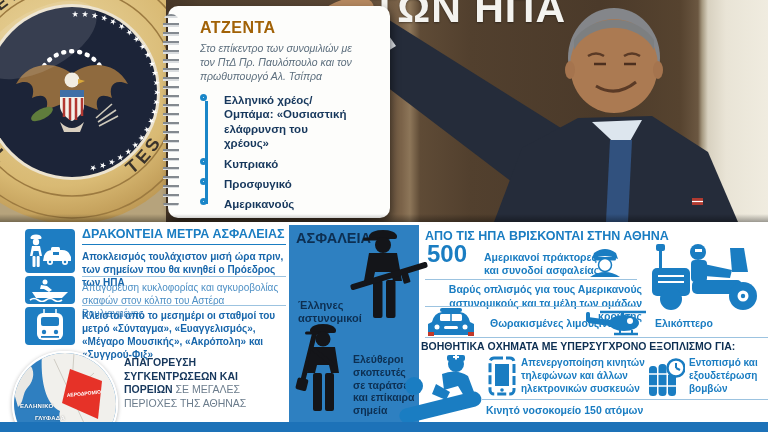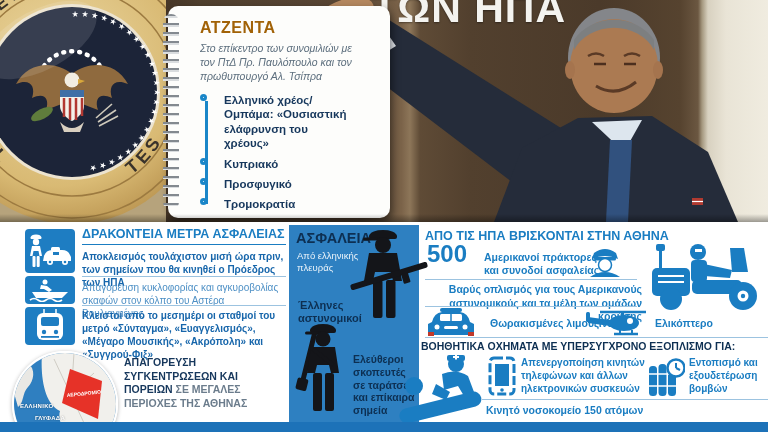--- a/index.html
+++ b/index.html
@@ -46,21 +46,21 @@
     color:#1a7dc2;border-bottom:1.5px solid #1a7dc2;padding-bottom:3px;}
   .sec-item{position:absolute;left:82px;width:205px;font-size:10px;line-height:1.3;}
   .bold-blue{font-weight:700;color:#1766ab;}
   .reg-blue{font-weight:400;color:#4e90c5;}
   .map-circle{position:absolute;left:12px;top:351px;width:106px;height:106px;border-radius:50%;
     overflow:hidden;border:2px solid #fff;box-shadow:0 1px 4px rgba(0,0,0,.3);}
   .map-label{position:absolute;color:#fff;font-weight:700;font-size:6px;letter-spacing:.3px;
     text-shadow:0 0 2px rgba(0,0,0,.4);}
   .ban-text{position:absolute;left:124px;top:356px;width:154px;font-size:10.5px;line-height:1.3;}
   .ban-bold{font-weight:800;color:#16375c;}
-  .ban-rest{font-weight:700;color:#6b7c8c;}
+  .ban-rest{font-weight:400;color:#6b7c8c;}
 
   
   .mid-panel{position:absolute;left:289px;top:225px;width:130px;height:197px;background:#2e80c1;}
   .mid-title{position:absolute;left:7px;top:5px;font-size:14.5px;font-weight:800;color:#0d2f52;}
   .mid-sub{position:absolute;left:8px;top:25px;width:72px;font-size:9.5px;color:#eaf3fa;line-height:1.25;}
   .mid-count{position:absolute;left:5px;top:36px;font-size:30px;font-weight:800;color:#fff;}
   .mid-count-label{position:absolute;left:9px;top:74px;width:90px;font-size:11px;font-weight:700;
     color:#0d2f52;line-height:1.2;}
   .snipers{position:absolute;left:64px;top:128px;width:62px;font-size:10.5px;font-weight:800;
     color:#0d2f52;line-height:1.22;}
@@ -182,21 +182,21 @@
       <div class="agenda-item">
         <span class="dot"></span>
         <span>Κυπριακό</span>
       </div>
       <div class="agenda-item">
         <span class="dot"></span>
         <span>Προσφυγικό</span>
       </div>
       <div class="agenda-item">
         <span class="dot"></span>
-        <span>Τρομοκρατία</span>
+        <span>Αμερικανούς</span>
       </div>
     </div>
   </div>
 
   <div class="photo-shadow"></div>
 
   <div class="bottom"></div>
 
   <div class="blue-sq" style="top:229px;height:44px;">
     <svg width="46" height="38" viewBox="0 0 46 38">
@@ -262,21 +262,20 @@
     <span class="map-label" style="left:6px;top:50px;">ΕΛΛΗΝΙΚΟ</span>
     <span class="map-label" style="left:21px;top:62px;">ΓΛΥΦΑΔΑ</span>
     <span class="map-label" style="left:39px;top:73px;">ΒΟΥΛΑ</span>
   </div>
   <div class="ban-text">
     <span class="ban-bold">ΑΠΑΓΟΡΕΥΣΗ ΣΥΓΚΕΝΤΡΩΣΕΩΝ ΚΑΙ ΠΟΡΕΙΩΝ</span><span class="ban-rest"> ΣΕ ΜΕΓΑΛΕΣ ΠΕΡΙΟΧΕΣ ΤΗΣ ΑΘΗΝΑΣ</span>
   </div>
 
   <div class="mid-panel">
     <div class="mid-title">ΑΣΦΑΛΕΙΑ</div>
-    <div class="mid-sub">Από ελληνικής πλευράς</div>
     <div class="mid-count-label">Έλληνες αστυνομικοί</div>
 
     <svg style="position:absolute;right:-10px;top:3px;overflow:visible;" width="82" height="92" viewBox="0 0 82 92">
       <g fill="#141519">
         <ellipse cx="36" cy="7" rx="13" ry="5"></ellipse>
           <rect x="22" y="6" width="28" height="5" rx="2"></rect>
         <rect x="16" y="9.5" width="18" height="3" rx="1.5"></rect>
         <circle cx="36" cy="17" r="8"></circle>
         <path d="M22 25 h28 l5 28 h-9 l-2 -9 h-16 l-2 9 h-9 Z"></path>
         <rect x="26" y="52" width="9.5" height="38" rx="2"></rect>

